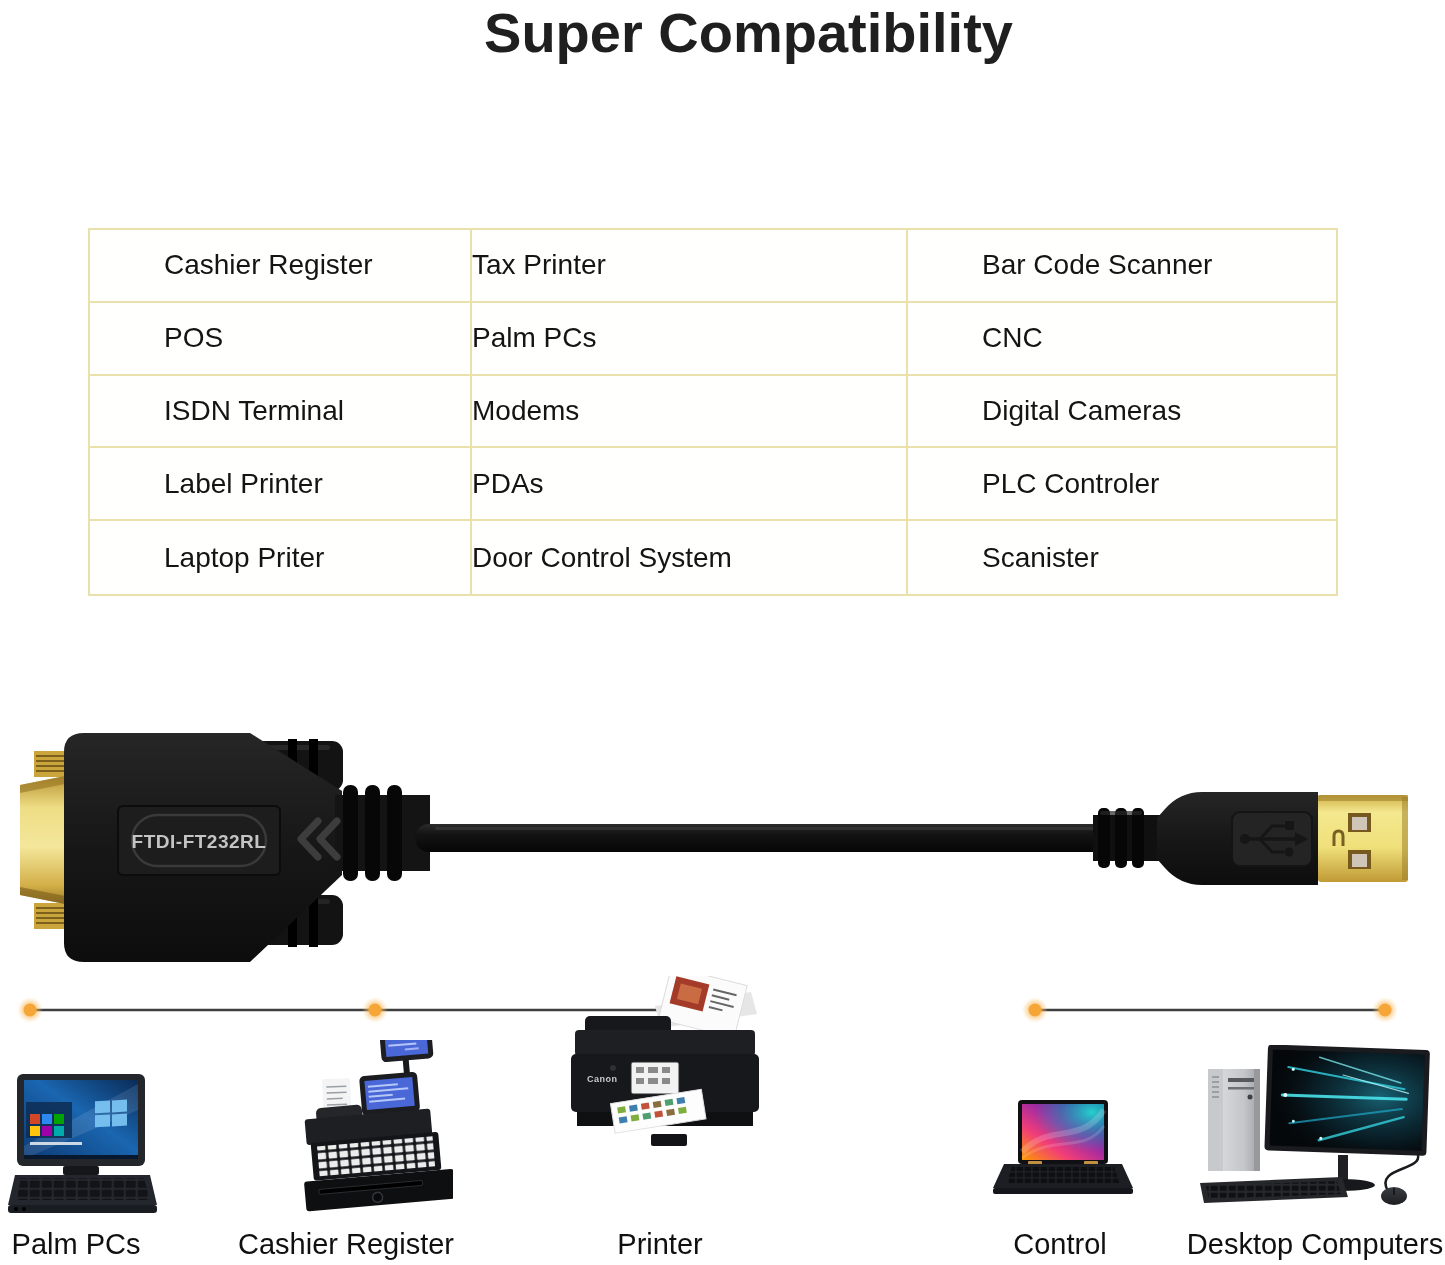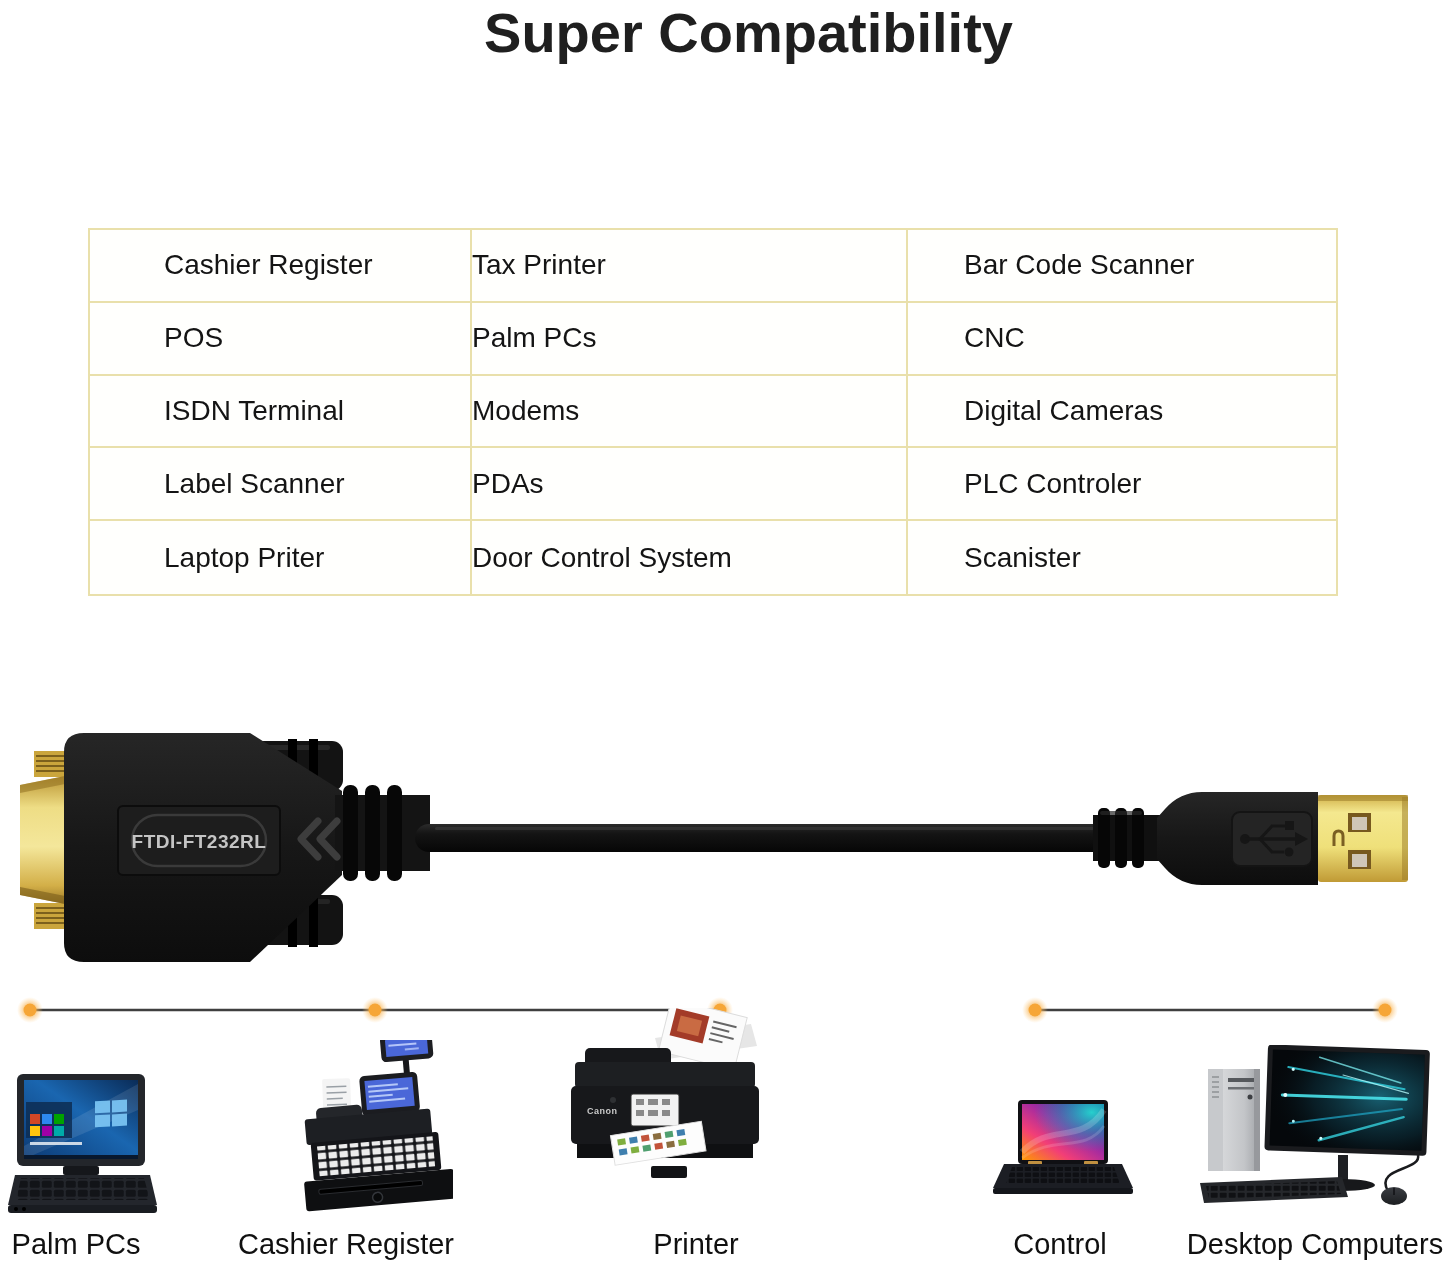--- a/index.html
+++ b/index.html
@@ -9,21 +9,21 @@
   .title{position:absolute;top:0;left:0;width:1445px;text-align:center;
          font-size:56px;font-weight:bold;color:#1f1f1f;letter-spacing:0px;line-height:66px;padding-left:26px;}
   
   .ctable{position:absolute;left:88px;top:228px;width:1250px;height:368px;
           border:2px solid #e9e0ab;box-sizing:border-box;background:#fffffd;
           display:grid;grid-template-columns:382px 436px 1fr;grid-auto-rows:1fr;}
   .cell{display:flex;align-items:center;font-size:28px;color:#141414;
         border-bottom:2px solid #e9e0ab;box-sizing:border-box;}
   .cell.c1{padding-left:74px;border-right:2px solid #e9e0ab;}
   .cell.c2{border-right:2px solid #e9e0ab;}
-  .cell.c3{padding-left:56px;}
+  .cell.c3{padding-left:74px;}
   .cell.last{border-bottom:none;}
   
   .cable-wrap{position:absolute;left:0;top:715px;width:1329px;height:275px;}
   
   .line-wrap{position:absolute;left:0;top:996px;width:1445px;height:30px;}
   
   .dev{position:absolute;}
   .dev-label{position:absolute;transform:translateX(-50%);white-space:nowrap;
              font-size:29px;color:#101010;line-height:36px;}
 </style>
@@ -37,21 +37,21 @@
   <div class="ctable">
     <div class="cell c1">Cashier Register</div>
     <div class="cell c2">Tax Printer</div>
     <div class="cell c3">Bar Code Scanner</div>
     <div class="cell c1">POS</div>
     <div class="cell c2">Palm PCs</div>
     <div class="cell c3">CNC</div>
     <div class="cell c1">ISDN Terminal</div>
     <div class="cell c2">Modems</div>
     <div class="cell c3">Digital Cameras</div>
-    <div class="cell c1">Label Scanner</div>
+    <div class="cell c1">Label Printer</div>
     <div class="cell c2">PDAs</div>
     <div class="cell c3">PLC Controler</div>
     <div class="cell c1 last">Laptop Priter</div>
     <div class="cell c2 last">Door Control System</div>
     <div class="cell c3 last">Scanister</div>
   </div>
 
   <div class="cable-wrap">
     <svg width="1445" height="275" viewBox="0 0 1445 275">
       <defs>
@@ -284,21 +284,21 @@
         </g>
         <g>
           <rect x="18" y="136" width="150" height="30" rx="3" fill="#0e0f11"></rect>
           <rect x="32" y="145" width="104" height="5" rx="2" fill="#000" stroke="#2a2c30" stroke-width="1"></rect>
           <circle cx="90" cy="158" r="5" fill="#08090a" stroke="#33363b" stroke-width="1.5"></circle>
         </g>
       </g>
     </svg>
   </div>
 
-  <div class="dev" style="left:555px;top:1008px;width:215px;height:176px">
+  <div class="dev" style="left:555px;top:976px;width:215px;height:176px">
     <svg width="215" height="176" viewBox="0 0 215 176">
       <polygon points="100,30 196,16 202,38 106,52" fill="#e6e6e6"></polygon>
       <g transform="rotate(14 150 30)">
         <rect x="108" y="0" width="78" height="54" fill="#fbfbfb" stroke="#dcdcdc"></rect>
         <rect x="115" y="8" width="34" height="28" fill="#a33b28"></rect>
         <rect x="121" y="14" width="22" height="16" fill="#c96b43"></rect>
         <path d="M154,12 h24 M154,18 h18 M154,24 h24 M154,30 h14" stroke="#666" stroke-width="2"></path>
       </g>
       <rect x="30" y="40" width="86" height="22" rx="5" fill="#17181b"></rect>
       <rect x="20" y="54" width="180" height="26" rx="4" fill="#1d1f22"></rect>
@@ -430,17 +430,17 @@
       </g>
       <g>
         <ellipse cx="202" cy="151" rx="13" ry="9" fill="url(#mouseg)"></ellipse>
         <line x1="202" y1="143" x2="202" y2="150" stroke="#101114" stroke-width="1.5"></line>
       </g>
     </svg>
   </div>
 
   <div class="dev-label" style="left:76px;top:1226px">Palm PCs</div>
   <div class="dev-label" style="left:346px;top:1226px">Cashier Register</div>
-  <div class="dev-label" style="left:696px;top:1226px">Printer</div>
+  <div class="dev-label" style="left:660px;top:1226px">Printer</div>
   <div class="dev-label" style="left:1060px;top:1226px">Control</div>
   <div class="dev-label" style="left:1315px;top:1226px">Desktop Computers</div>
 
 </div>
 
 </body></html>

